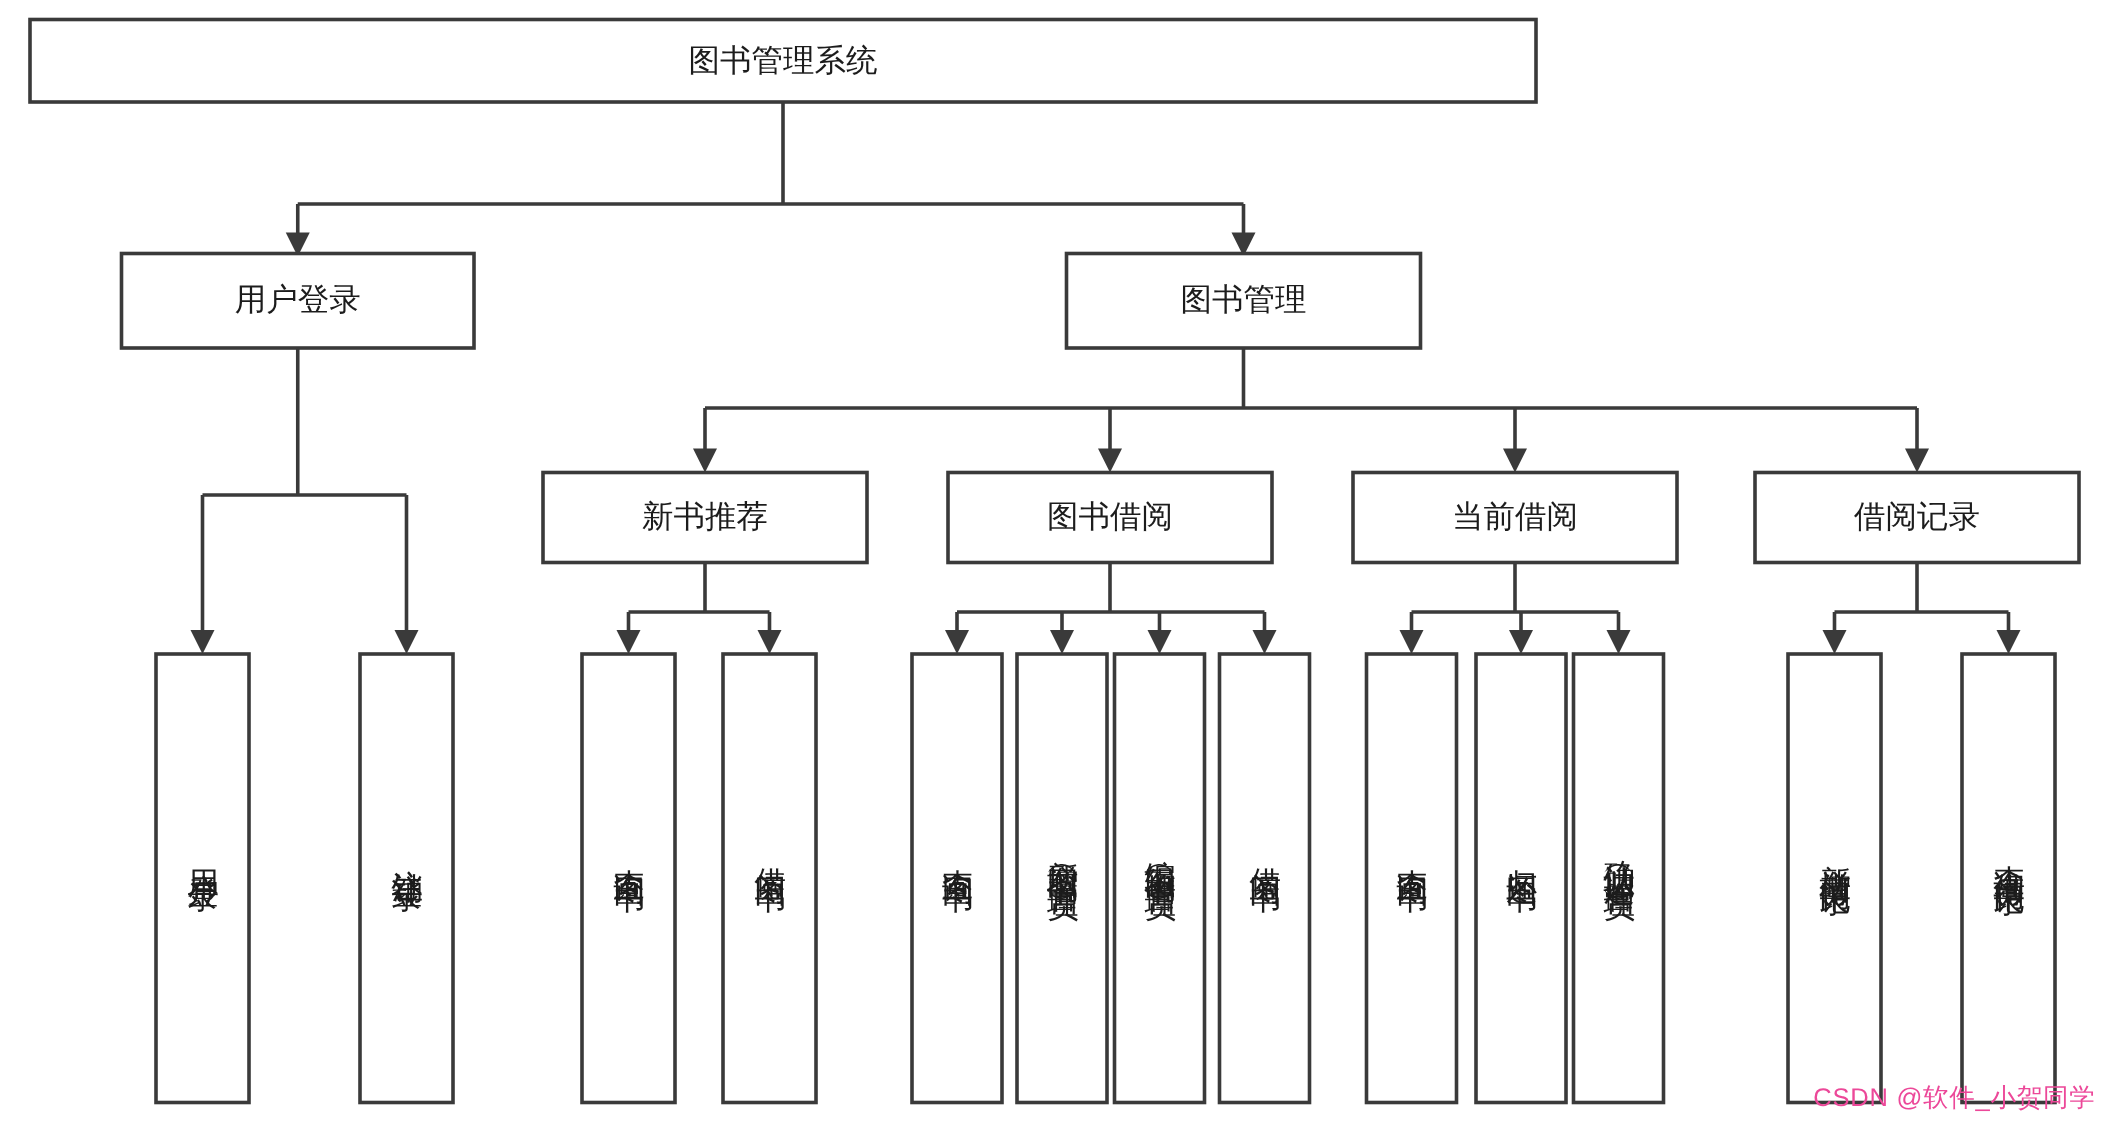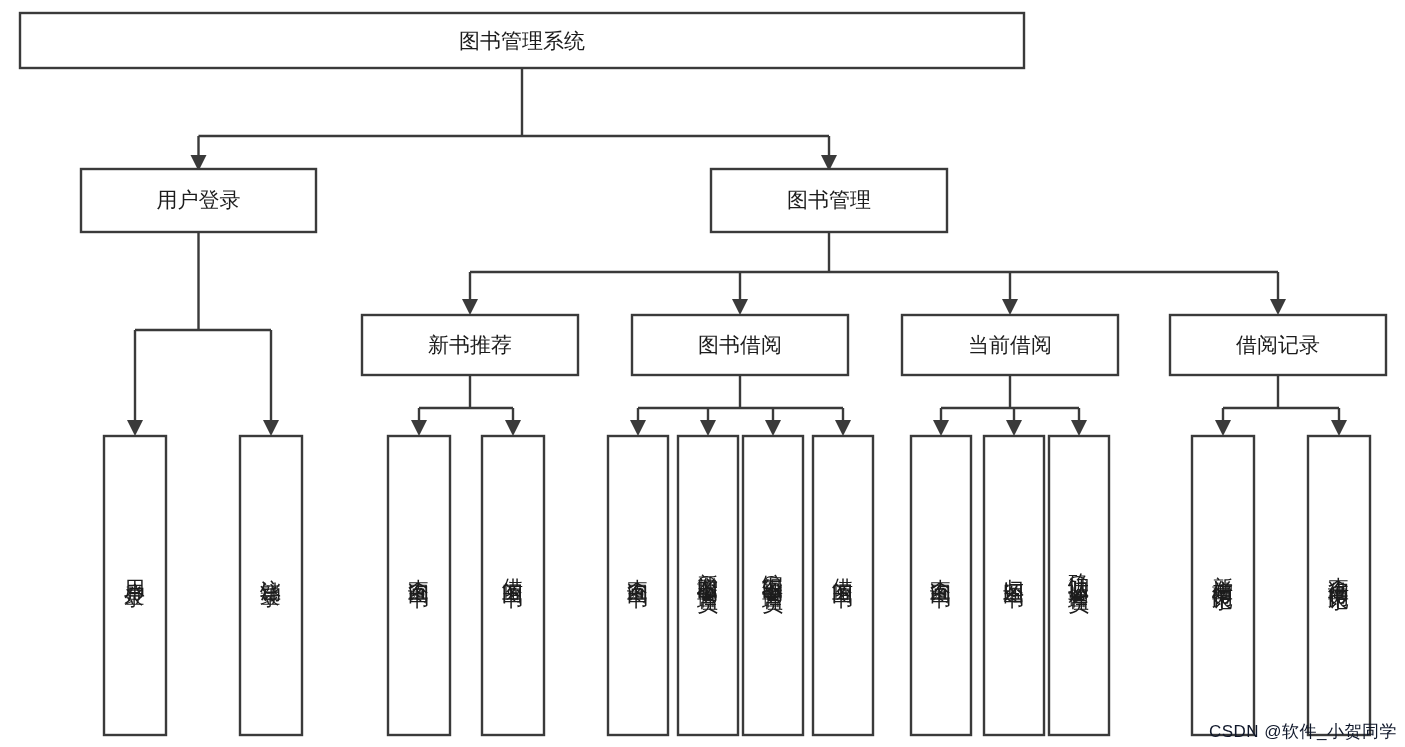--- a/index.html
+++ b/index.html
@@ -21,21 +21,21 @@
     font-family:"Liberation Sans","DejaVu Sans",sans-serif;
     fill:#1c1c1c;font-size:21px;
     text-anchor:middle;
     writing-mode:vertical-rl;
     glyph-orientation-vertical:0;
     letter-spacing:3px;
   }
   .watermark{
     position:absolute;right:8px;bottom:4px;
     font-family:"Liberation Sans","DejaVu Sans",sans-serif;
-    font-size:17px;color:#0f172a;white-space:nowrap;
+    font-size:17px;color:#ec4899;white-space:nowrap;
     letter-spacing:0.5px;
   }
 </style>
 </head>
 <body>
 
 <svg id="diagram" viewBox="0 0 1405 747" xmlns="http://www.w3.org/2000/svg">
 
   <g>
 

